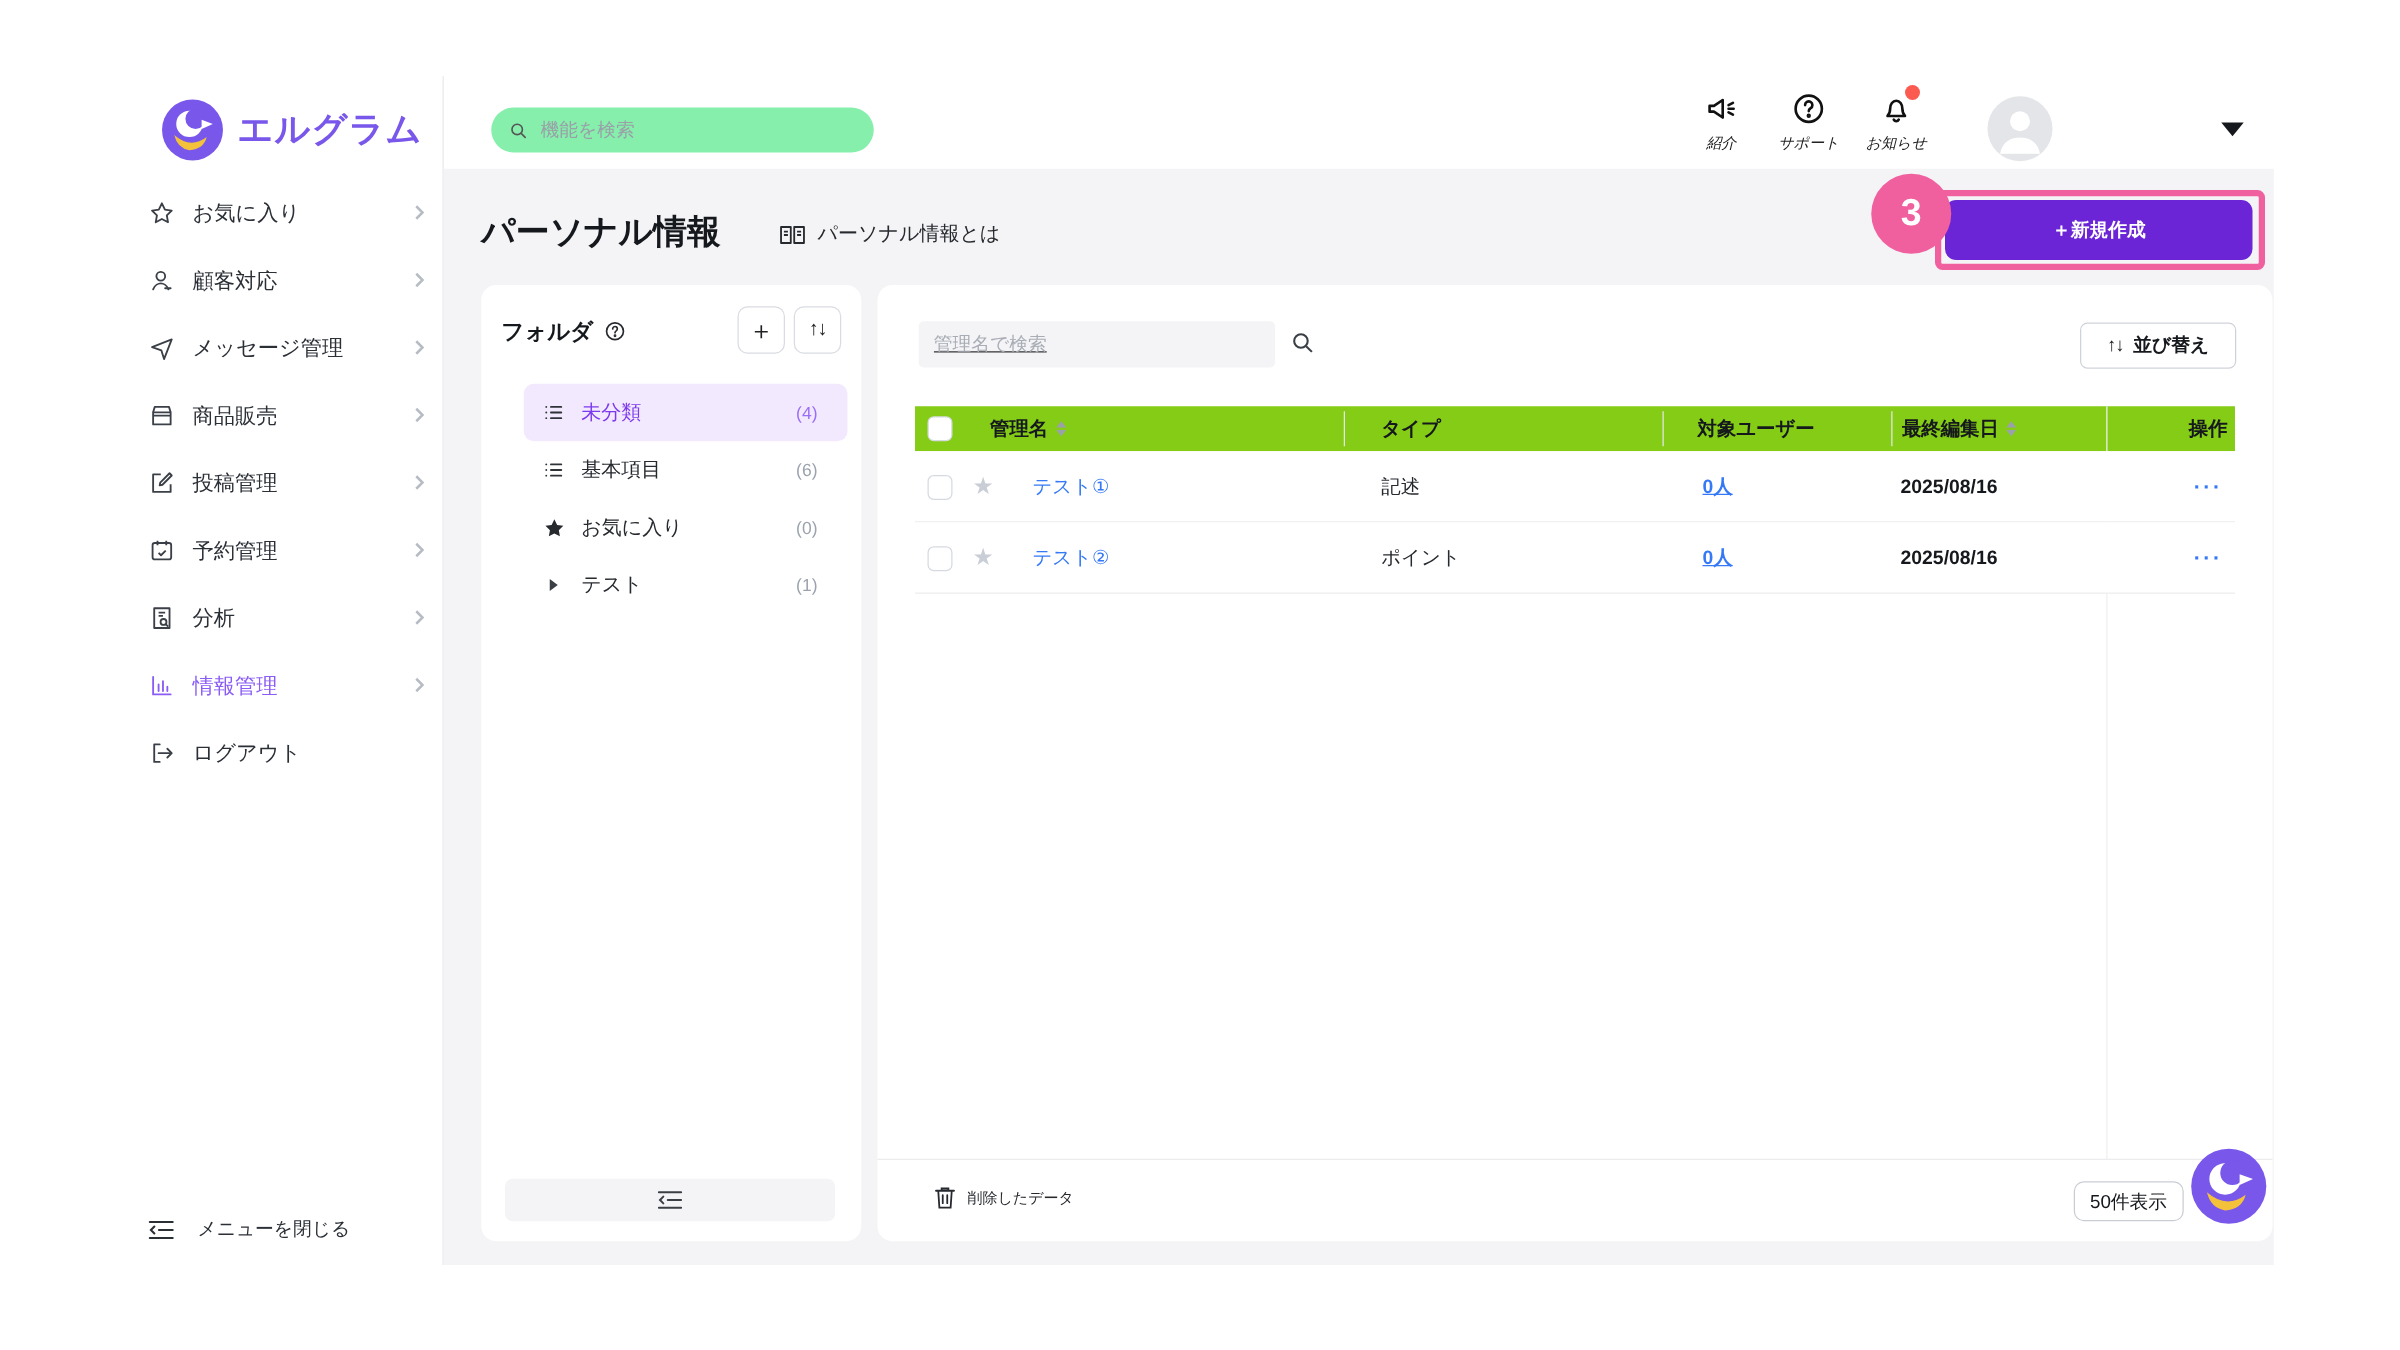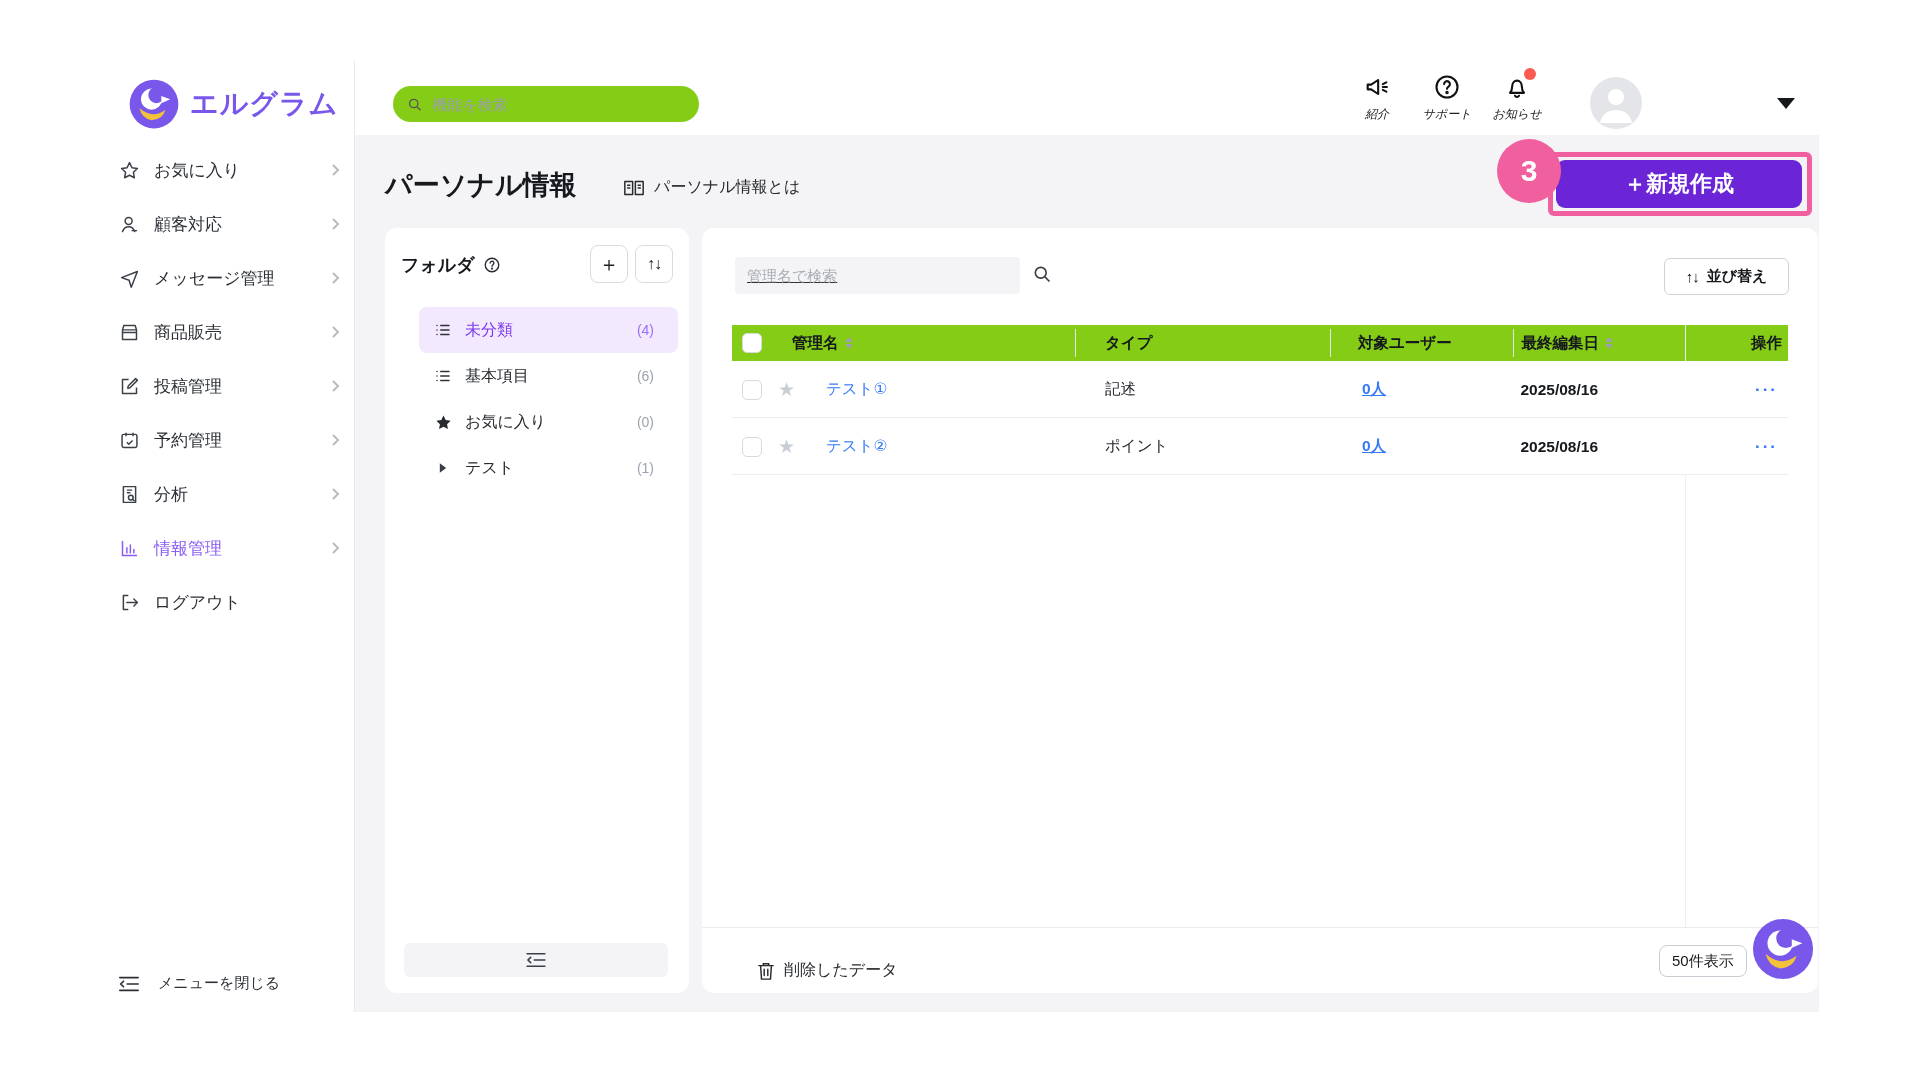--- a/index.html
+++ b/index.html
@@ -15,37 +15,37 @@
   .nav { position:absolute; left:118px; top:152px; width:222px; display:flex; flex-direction:column; gap:18px; }
   .nav-item { height:36px; display:flex; align-items:center; gap:14px; cursor:pointer; color:#2b2f36; font-size:17px; }
   .nav-item .nicon { width:22px; height:22px; display:flex; align-items:center; justify-content:center; color:#3b4048; }
   .nav-item .nlabel { flex:1; }
   .nav-item.active { color:#8b5cf6; }
   .nav-item.active .nicon { color:#8b5cf6; }
   .chev { width:9px; height:14px; }
   .menu-close { position:absolute; left:118px; top:974px; display:flex; align-items:center; gap:18px; font-size:15px; color:#2b2f36; cursor:pointer; }
 
   
-  .top-search { position:absolute; left:393px; top:86px; width:306px; height:36px; background:#84cc16; border-radius:18px; display:flex; align-items:center; padding:0 14px; gap:10px; }
+  .top-search { position:absolute; left:393px; top:86px; width:306px; height:36px; background:#86efac; border-radius:18px; display:flex; align-items:center; padding:0 14px; gap:10px; }
   .top-search input { border:none; outline:none; background:transparent; font-size:15px; color:#333; width:100%; font-family:inherit; }
   .top-search input::placeholder { color:#9aa0a8; }
   .top-action { position:absolute; top:72px; width:64px; display:flex; flex-direction:column; align-items:center; gap:4px; cursor:pointer; }
   .top-action .ticon { width:30px; height:30px; position:relative; color:#111; display:flex; align-items:center; justify-content:center; }
   .top-action .tlabel { font-size:12px; color:#222;font-style:italic; }
   .badge-dot { position:absolute; right:-4px; top:-4px; width:12px; height:12px; border-radius:50%; background:#fa5a50; }
   .avatar { position:absolute; left:1590px; top:77px; width:52px; height:52px; border-radius:50%; background:#e4e5e8; display:flex; align-items:center; justify-content:center; overflow:hidden; cursor:pointer; }
   .caret-down { position:absolute; left:1777px; top:98px; width:0; height:0; border-left:9px solid transparent; border-right:9px solid transparent; border-top:11px solid #15181c; cursor:pointer; }
 
   
   .content { position:absolute; left:355px; top:135px; width:1464px; height:877px; background:#f4f4f6; }
   .page-title { position:absolute; left:30px; top:32px; font-size:27px; font-weight:bold; color:#15181c; }
   .help-link { position:absolute; left:268px; top:42px; display:flex; align-items:center; gap:9px; font-size:16px; color:#26292e; cursor:pointer; }
 
   .hl-rect { position:absolute; left:1193px; top:17px; width:264px; height:64px; border:5px solid #f0609f; border-radius:6px; z-index:4; }
-  .create-btn { position:absolute; left:1201px; top:25px; width:246px; height:48px; background:#6b24d6; border-radius:9px; color:#fff; font-size:22px; font-weight:bold; display:flex; align-items:center; justify-content:center; cursor:pointer; z-index:5; }
+  .create-btn { position:absolute; left:1201px; top:25px; width:246px; height:48px; background:#6b24d6; border-radius:9px; color:#fff; font-size:15px; font-weight:bold; display:flex; align-items:center; justify-content:center; cursor:pointer; z-index:5; }
   .annot-circle { position:absolute; left:1142px; top:4px; width:64px; height:64px; border-radius:50%; background:#f0609f; color:#fff; font-size:30px; font-weight:bold; display:flex; align-items:center; justify-content:center; z-index:6; }
 
   
   .folder-card { position:absolute; left:30px; top:93px; width:304px; height:765px; background:#fff; border-radius:12px; }
   .folder-head { position:absolute; left:16px; top:25px; display:flex; align-items:center; gap:8px; font-size:18px; font-weight:bold; color:#15181c; }
   .fbtn { position:absolute; top:17px; width:38px; height:38px; border:1px solid #d9dce1; border-radius:8px; background:#fff; display:flex; align-items:center; justify-content:center; font-size:20px; color:#222; cursor:pointer; }
   .fbtn.add { left:205px; }
   .fbtn.sort { left:250px; font-size:16px; letter-spacing:-1px; }
   .folder-list { position:absolute; left:11px; top:79px; width:282px; display:flex; flex-direction:column; }
   .folder-item { height:46px; border-radius:8px; display:flex; align-items:center; gap:12px; padding:0 24px 0 14px; font-size:16px; color:#26292e; cursor:pointer;margin-left:23px; }
@@ -76,21 +76,21 @@
   .cell { position:absolute; top:0; height:57px; display:flex; align-items:center; font-size:15.5px; color:#26292e; }
   .checkbox { width:20px; height:20px; border:1.5px solid #d6dae0; border-radius:5px; background:#fff; cursor:pointer; }
   .star { color:#c9ced6; font-size:19px; }
   .link { color:#3579f6; cursor:pointer; }
   .users-link { color:#3579f6; text-decoration:underline; font-weight:bold; cursor:pointer; }
   .date { font-weight:600; color:#15181c; }
   .ellipsis { color:#3579f6; font-weight:bold; font-size:17px; letter-spacing:2px; cursor:pointer; }
   .sticky-vline { position:absolute; left:983px; top:97px; width:1px; height:602px; background:#efeff1; }
 
   .tfoot { position:absolute; left:0; top:699px; width:1116px; height:66px; border-top:1px solid #ececee; }
-  .trash-link { position:absolute; left:55px; top:20px; display:flex; align-items:center; gap:9px; font-size:16px; color:#26292e; cursor:pointer;margin-top:12px; }
+  .trash-link { position:absolute; left:45px; top:20px; display:flex; align-items:center; gap:9px; font-size:12px; color:#26292e; cursor:pointer; }
   .pagesize-btn { position:absolute; left:957px; top:17px; height:32px; padding:0 12px; border:1px solid #c9cdd3; border-radius:8px; background:#fff; font-size:15px; color:#15181c; display:flex; align-items:center; cursor:pointer; }
 
   .corner-logo { position:absolute; left:1752px; top:918px; width:62px; height:62px; z-index:8; cursor:pointer; }
 </style>
 </head>
 <body>
 
 <div class="screen">
 
   <div class="vdivider"></div>

